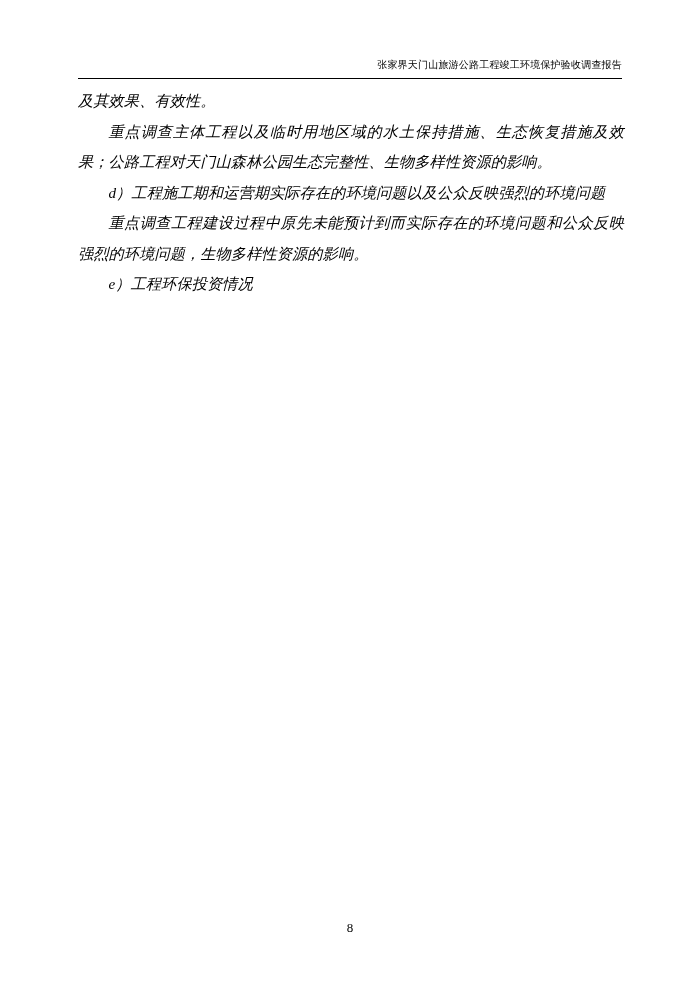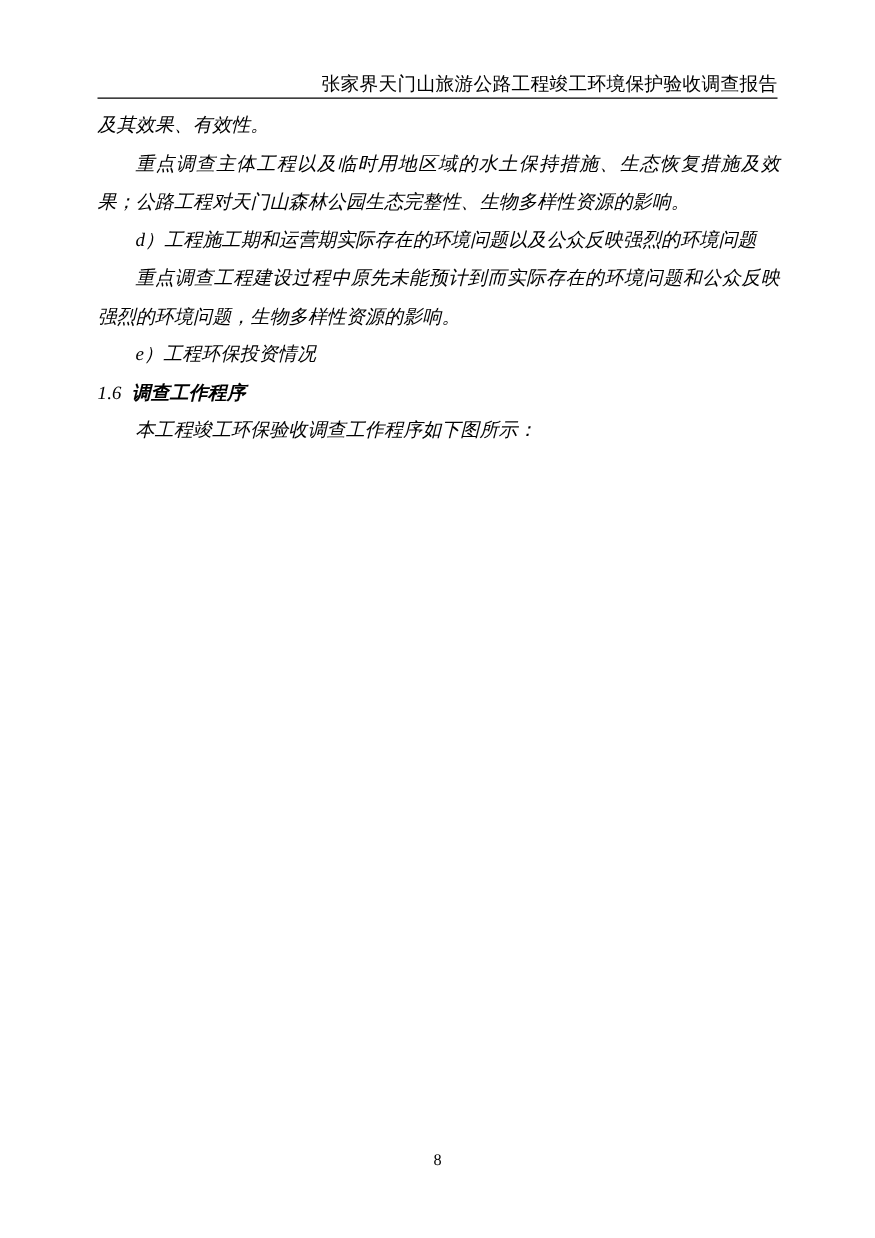--- a/index.html
+++ b/index.html
@@ -23,21 +23,21 @@
     height: 990px;
     box-sizing: border-box;
     padding: 0;
   }
   .header {
     position: absolute;
     top: 58px;
     left: 78px;
     width: 544px;
     text-align: right;
-    font-size: 15px;
+    font-size: 10px;
     font-family: Liberation Mono, monospace;
     letter-spacing: 0.2px;
     color: #000;
   }
   .header-rule {
     position: absolute;
     top: 78px;
     left: 78px;
     width: 544px;
     height: 0;
@@ -95,24 +95,20 @@
   <div class="header">张家界天门山旅游公路工程竣工环境保护验收调查报告</div>
   <div class="header-rule"></div>
 
   <div class="content">
     <p>及其效果、有效性。</p>
     <p class="indent">重点调查主体工程以及临时用地区域的水土保持措施、生态恢复措施及效果；公路工程对天门山森林公园生态完整性、生物多样性资源的影响。</p>
     <p class="indent">d）工程施工期和运营期实际存在的环境问题以及公众反映强烈的环境问题</p>
     <p class="indent">重点调查工程建设过程中原先未能预计到而实际存在的环境问题和公众反映强烈的环境问题，生物多样性资源的影响。</p>
     <p class="indent">e）工程环保投资情况</p>
 
-    <div class="section-head">
-      <span class="num">1.6</span><span>调查工作程序</span>
-    </div>
 
-    <p class="indent">本工程竣工环保验收调查工作程序如下图所示：</p>
 
     <div class="blank-area"></div>
   </div>
 
   <div class="footer">8</div>
 
 </div>
 
 </body></html>

